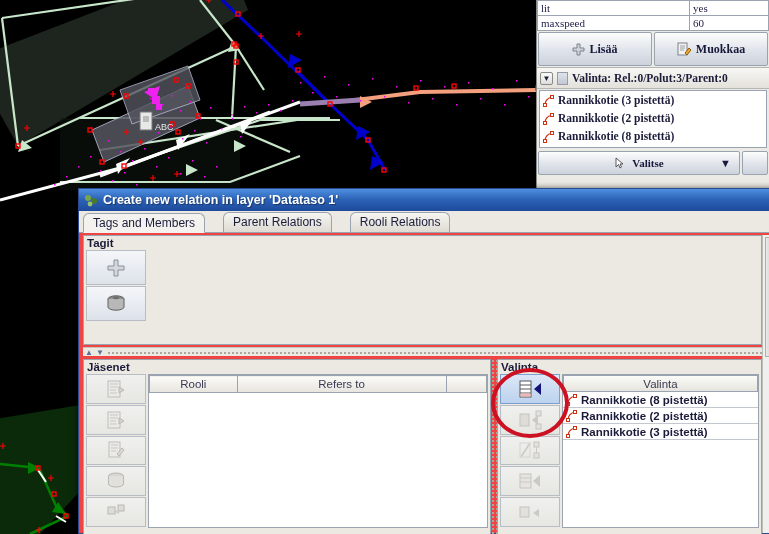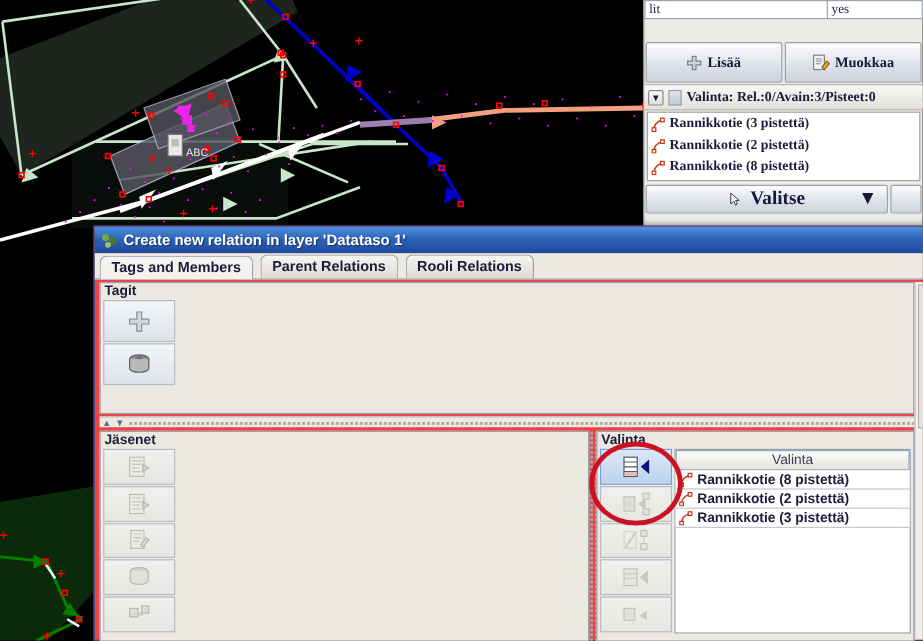--- a/index.html
+++ b/index.html
@@ -19,21 +19,21 @@
     position: absolute; left: 536px; top: 0; width: 233px; height: 190px;
     background: #eceae4; border-left: 1px solid #8a8a8a;
     font-size: 11px; color: #1b1b3a; font-family: Liberation Serif, serif;
   }
   .prop-table { width: 100%; border-collapse: collapse; background: #fff; }
   .prop-table td {
     border: 1px solid #9aa3b0; height: 15px; padding: 0 3px;
     font-size: 11px; color: #23234d; white-space: nowrap; overflow: hidden;
   }
   .prop-key { width: 152px; }
-  .btn-row { display: flex; height: 36px; margin-top: 18px; }
+  .btn-row { display: flex; height: 36px; margin-top: 0; }
   .jbtn {
     flex: 1; display: flex; align-items: center; justify-content: center; gap: 4px;
     background: linear-gradient(#fdfdfd, #dfe3ea 55%, #cdd3dd);
     border: 1px solid #9aa3b0; border-radius: 2px; margin: 1px;
     font-size: 12px; font-weight: bold; color: #18183a;
   }
   .sel-header {
     display: flex; align-items: center; gap: 4px; height: 22px;
     padding: 0 3px; border-top: 1px solid #b5b5b5; border-bottom: 1px solid #b5b5b5;
     background: linear-gradient(#f7f7f4, #e3e1da);
@@ -42,21 +42,21 @@
   .sel-list { background: #fff; border: 1px solid #9aa3b0; margin: 1px 2px; height: 58px; }
   .sel-item {
     display: flex; align-items: center; gap: 3px; height: 18px; padding-left: 2px;
     font-size: 11.5px; font-weight: bold; color: #1b1b3a;
   }
   .combo-row { display: flex; height: 26px; margin-top: 2px; }
   .combo {
     flex: 1; display: flex; align-items: center; justify-content: center; gap: 5px;
     background: linear-gradient(#fdfdfd, #dfe3ea 55%, #cdd3dd);
     border: 1px solid #9aa3b0; border-radius: 2px; margin: 1px;
-    font-size: 16px; font-weight: bold; color: #18183a; position: relative;
+    font-size: 11px; font-weight: bold; color: #18183a; position: relative;
   }
   .combo .caret { position: absolute; right: 8px; }
   .combo-stub {
     width: 26px; background: linear-gradient(#fdfdfd, #dfe3ea 55%, #cdd3dd);
     border: 1px solid #9aa3b0; border-radius: 2px; margin: 1px;
   }
 
   
   #dialog {
     position: absolute; left: 78px; top: 188px; width: 721px; height: 346px;
@@ -74,23 +74,23 @@
     width: 19px; height: 17px; border: 1px solid #8d2020; border-radius: 3px;
     background: linear-gradient(#e98b7c, #cf3322 55%, #a41c10);
     color: #fff; font-size: 12px; font-weight: bold; line-height: 15px;
     text-align: center; cursor: pointer;
   }
 
   #tabbar { display: flex; align-items: flex-end; height: 22px; padding-left: 4px;
             background: #ece9e2; border-bottom: 1px solid #9aa3b0; }
   .tab {
     height: 20px; line-height: 19px; padding: 0 9px;
-    font-size: 12px; font-weight: bold; color: #1b1b3a;
+    font-size: 12px; font-weight: normal; color: #1b1b3a;
     border: 1px solid #9aa3b0; border-bottom: none;
-    border-radius: 6px 6px 0 0; margin-right: 6px;
+    border-radius: 6px 6px 0 0; margin-right: 18px;
     background: linear-gradient(#f6f5f1, #dedbd3);
   }
   .tab.active { background: #f3f2ee; border-bottom: 1px solid #f3f2ee;
                 position: relative; top: 1px; }
 
   .panel { position: absolute; }
   .panel-title { font-size: 11.5px; font-weight: bold; color: #1b1b3a; padding: 1px 3px; }
   .bordered { border: 1px solid #9aa3b0; background: #ece9e2; }
 
   .tool-col { display: flex; flex-direction: column; width: 60px; }
@@ -379,20 +379,24 @@
     </svg>
   </div>
 
   <div id="right-panel">
     <table class="prop-table">
       <tbody>
           <tr>
         <td class="prop-key">lit</td>
         <td>yes</td>
       </tr>
+      <tr>
+        <td class="prop-key">maxspeed</td>
+        <td>60</td>
+      </tr>
     </tbody>
       </table>
 
     <div class="btn-row">
       <div class="jbtn">
         <svg width="13" height="13" viewBox="0 0 13 13">
           <path d="M5,1 h3 v4 h4 v3 h-4 v4 h-3 v-4 h-4 v-3 h4 z" fill="#cfd3da" stroke="#7d828b"></path>
         </svg>
         <span>Lisää</span>
       </div>
@@ -402,21 +406,21 @@
           <path d="M3,4 h5 M3,6 h5 M3,8 h4" stroke="#9aa0a8" stroke-width="1"></path>
           <path d="M8,11 l4,-5 l2,2 l-4,5 z" fill="#f0a830" stroke="#8a6010"></path>
         </svg>
         <span>Muokkaa</span>
       </div>
     </div>
 
     <div class="sel-header">
       <span style="display:inline-block;width:13px;height:13px;border:1px solid #8a8a8a;border-radius:2px;background:linear-gradient(#fafaf8,#ddd);text-align:center;line-height:11px;font-size:8px;">▼</span>
       <span style="display:inline-block;width:11px;height:13px;background:linear-gradient(#dfe4ec,#c2c9d4);border:1px solid #99a;"></span>
-      <span>Valinta: Rel.:0/Avain:3/Pisteet:0</span>
+      <span>Valinta: Rel.:0/Polut:3/Parent:0</span>
     </div>
 
     <div class="sel-list">
       <div class="sel-item">
         <svg width="13" height="13" viewBox="0 0 13 13">
           <path d="M3,11 C3,6 6,4 10,3" stroke="#cc3311" fill="none" stroke-width="1.2"></path>
           <rect x="1.5" y="9.5" width="3" height="3" fill="#fff" stroke="#cc3311"></rect>
           <rect x="8.5" y="1.5" width="3" height="3" fill="#fff" stroke="#cc3311"></rect>
         </svg>
         <span>Rannikkotie (3 pistettä)</span>
@@ -530,20 +534,36 @@
               <path d="M4.5,7 v8 a7.5,3 0 0 0 15,0 v-8" fill="#e2e0db" stroke="#bab8b3"></path>
             </svg>
           </div>
           <div class="tool-btn disabled">
             <svg width="22" height="22" viewBox="0 0 22 22">
               <rect x="3" y="6" width="7" height="7" fill="#dedcd7" stroke="#bab8b3"></rect>
               <rect x="13" y="4" width="6" height="6" fill="#dedcd7" stroke="#bab8b3"></rect>
               <path d="M10,10 l4,2" stroke="#c9c7c2" stroke-width="1.5"></path>
             </svg>
           </div>
+        </div>
+        <div style="flex:1; margin-left:2px; background:#fff; border:1px solid #9aa3b0;">
+          <table class="grid">
+            <colgroup>
+                <col style="width:26%">
+                <col style="width:62%">
+                <col style="width:12%">
+              </colgroup>
+            <tbody>
+                <tr>
+              <th>Rooli</th>
+              <th>Refers to</th>
+              <th></th>
+            </tr>
+          </tbody>
+            </table>
         </div>
       </div>
     </div>
 
     <div class="vsplit" style="left:412px; top:170px; height:176px;"></div>
 
     <div class="panel bordered" style="left:418px; top:170px; width:265px; height:176px;">
       <div class="panel-title">Valinta</div>
       <div style="display:flex; padding:0 2px 2px 2px; height:156px;">
         <div class="tool-col">

